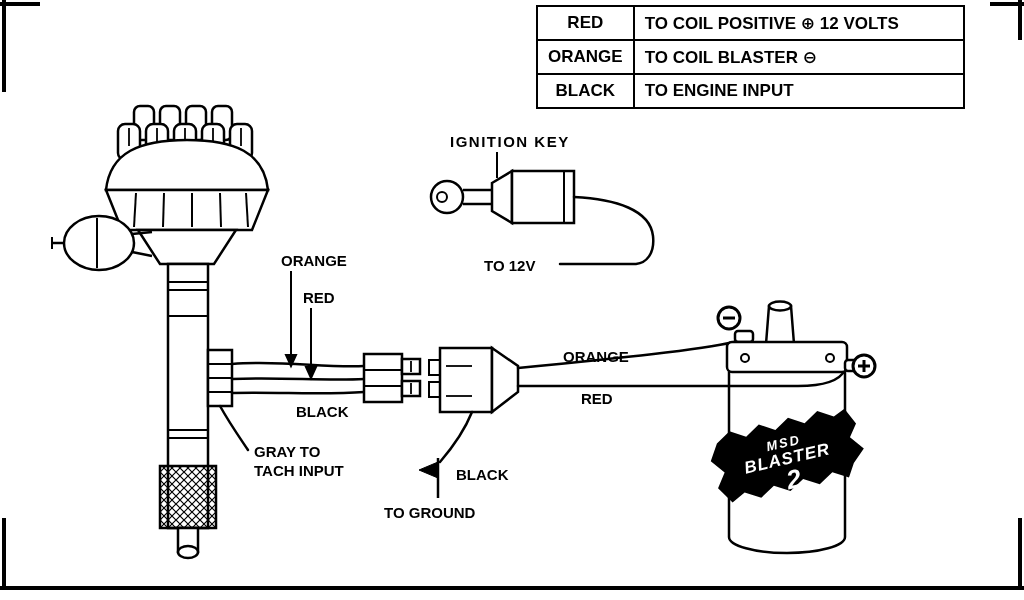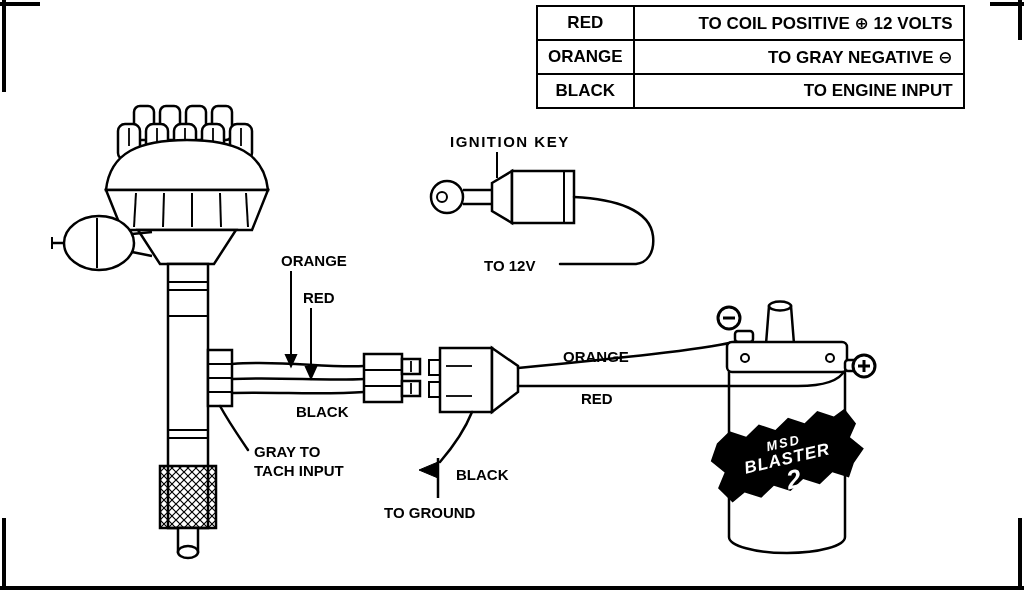--- a/index.html
+++ b/index.html
@@ -4,21 +4,21 @@
 <style>
   * { margin:0; padding:0; box-sizing:border-box; }
   html,body { width:1024px; height:600px; background:#ffffff; overflow:hidden; }
   #stage { position:relative; width:1024px; height:600px; background:#fff;
            font-family:"Liberation Sans","DejaVu Sans",sans-serif; }
   #diagram { position:absolute; left:0; top:0; width:1024px; height:600px; }
   #legend { position:absolute; left:536px; top:5px; border-collapse:collapse; background:#fff; }
   #legend td { border:2px solid #000; font-weight:bold; font-size:17px; color:#000;
                padding:4px 10px; height:34px; white-space:nowrap; }
   td.color-cell { min-width:96px; text-align:center; }
-  td.desc-cell  { min-width:330px; text-align:right; }
+  td.desc-cell  { min-width:330px; text-align:left; }
   text { font-family:"Liberation Sans","DejaVu Sans",sans-serif; font-weight:bold; fill:#000; }
   .lbl { font-size:15px; }
   .brand { fill:#fff; font-style:italic; }
 </style>
 </head>
 <body>
 
 <div id="stage">
 
   <svg id="diagram" viewBox="0 0 1024 600">
@@ -206,21 +206,21 @@
   </svg>
 
   <table id="legend">
     <tbody>
       <tr>
         <td class="color-cell">RED</td>
         <td class="desc-cell">TO COIL POSITIVE ⊕ 12 VOLTS</td>
       </tr>
       <tr>
         <td class="color-cell">ORANGE</td>
-        <td class="desc-cell">TO GRAY NEGATIVE ⊖</td>
+        <td class="desc-cell">TO COIL BLASTER ⊖</td>
       </tr>
       <tr>
         <td class="color-cell">BLACK</td>
         <td class="desc-cell">TO ENGINE INPUT</td>
       </tr>
     </tbody>
   </table>
 
 </div>
 

